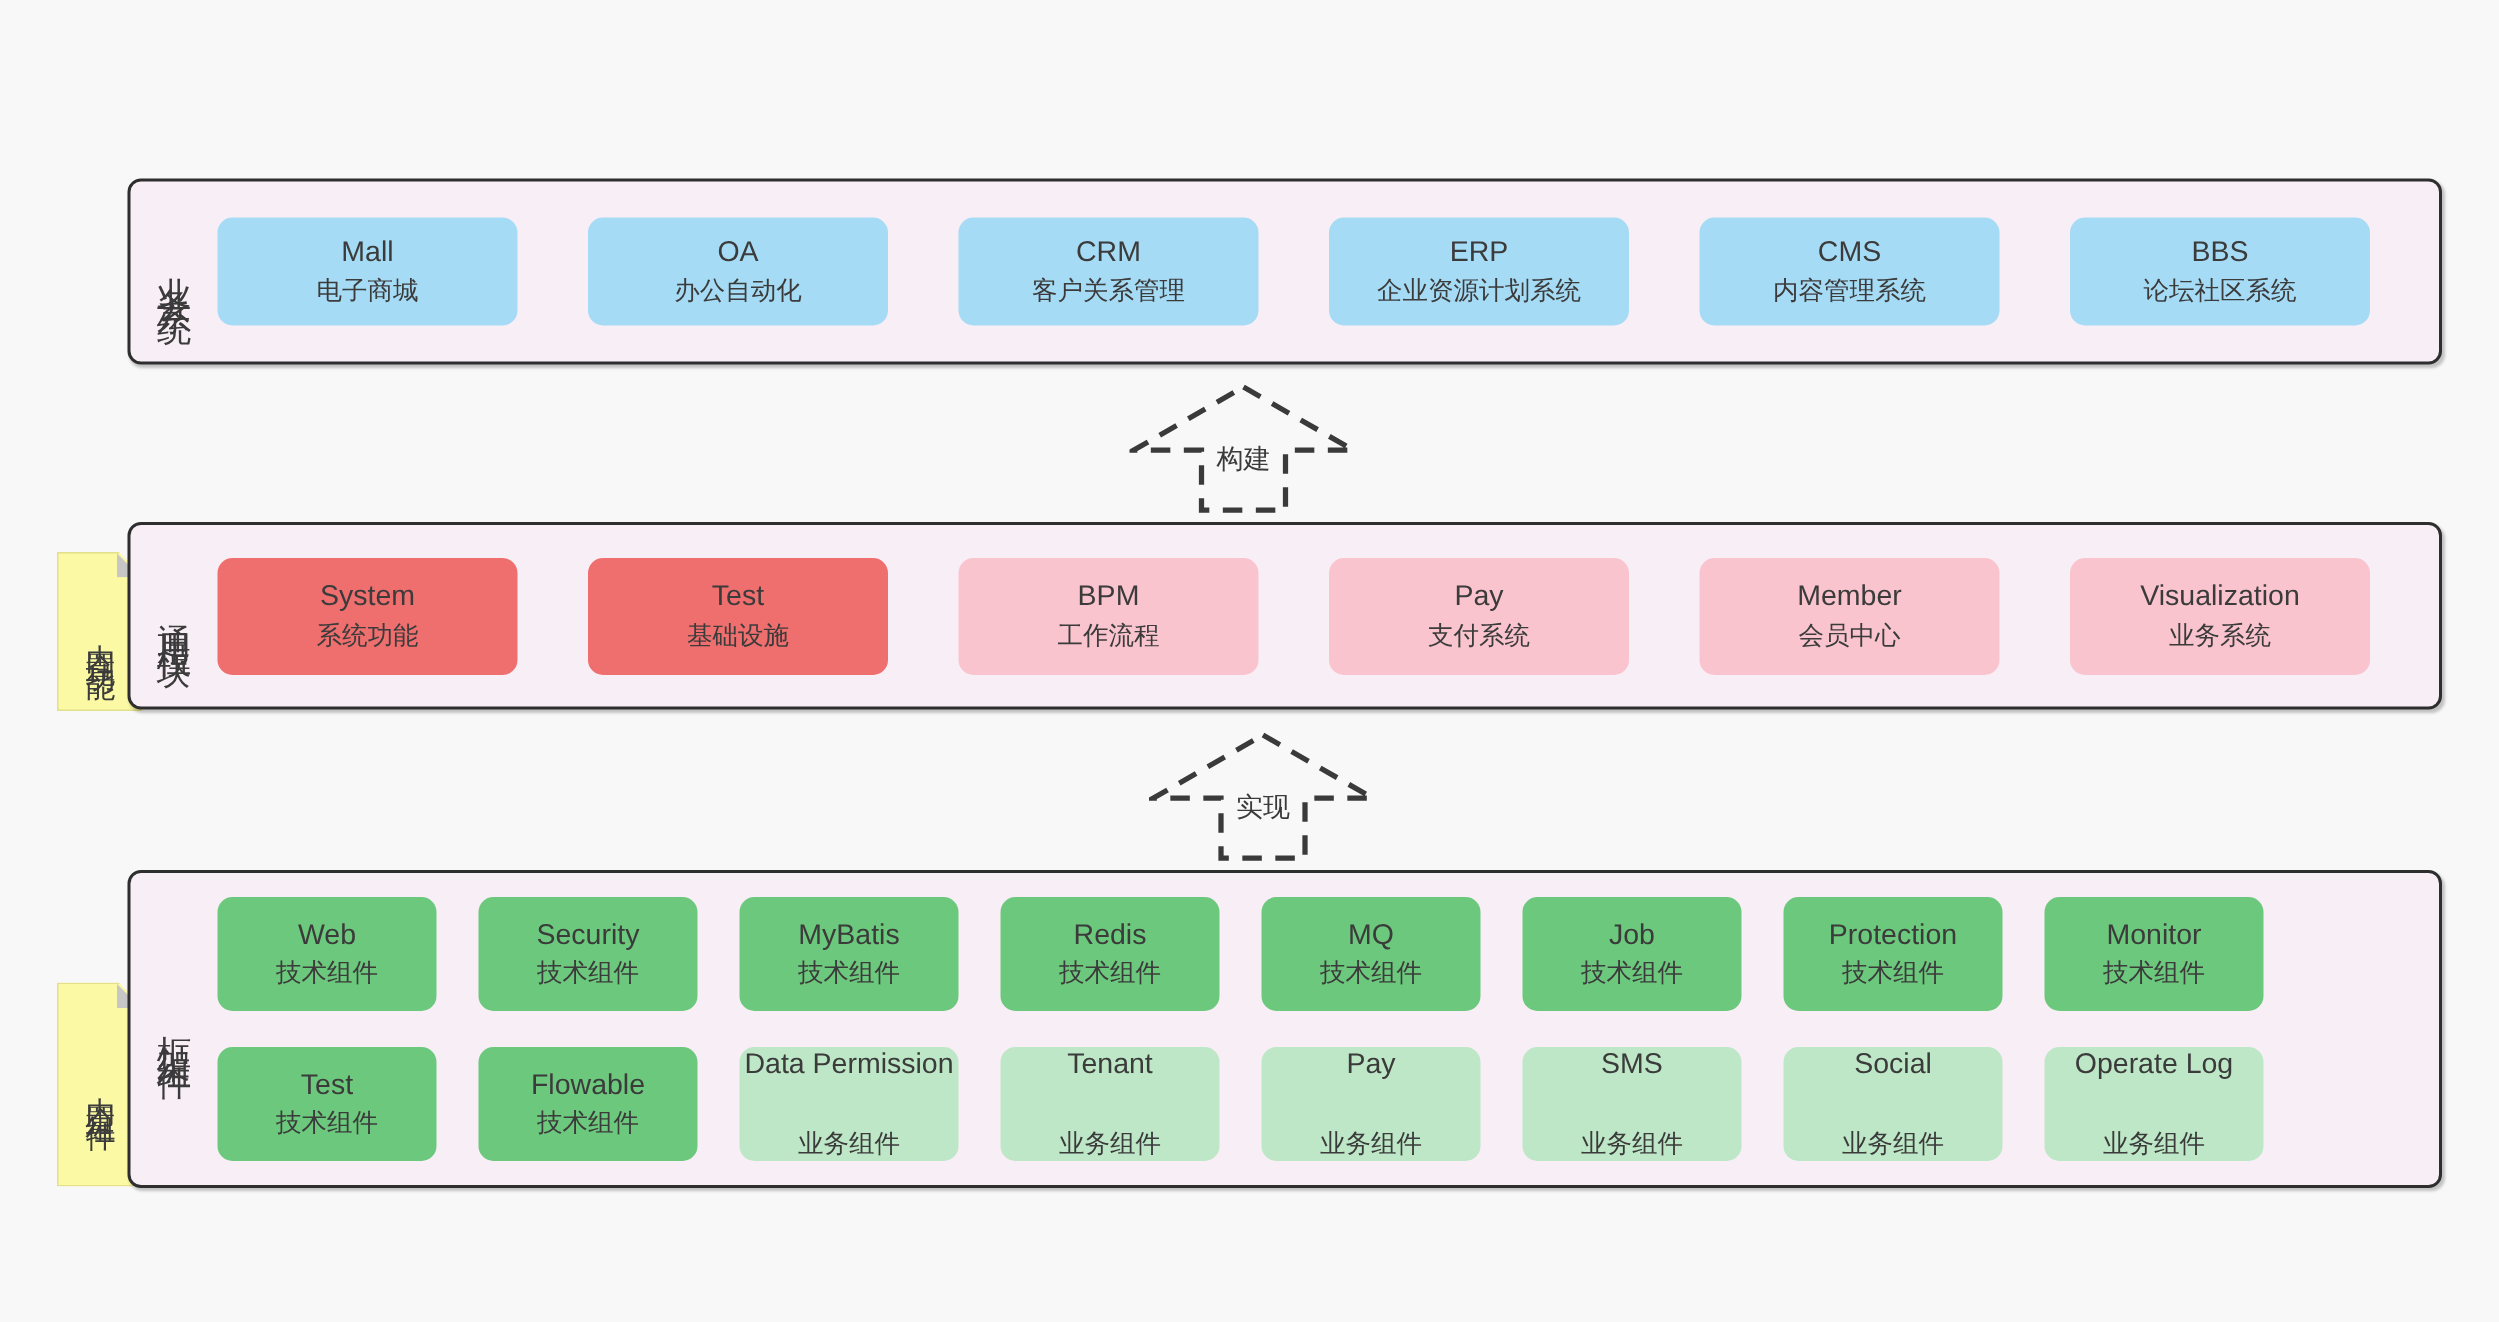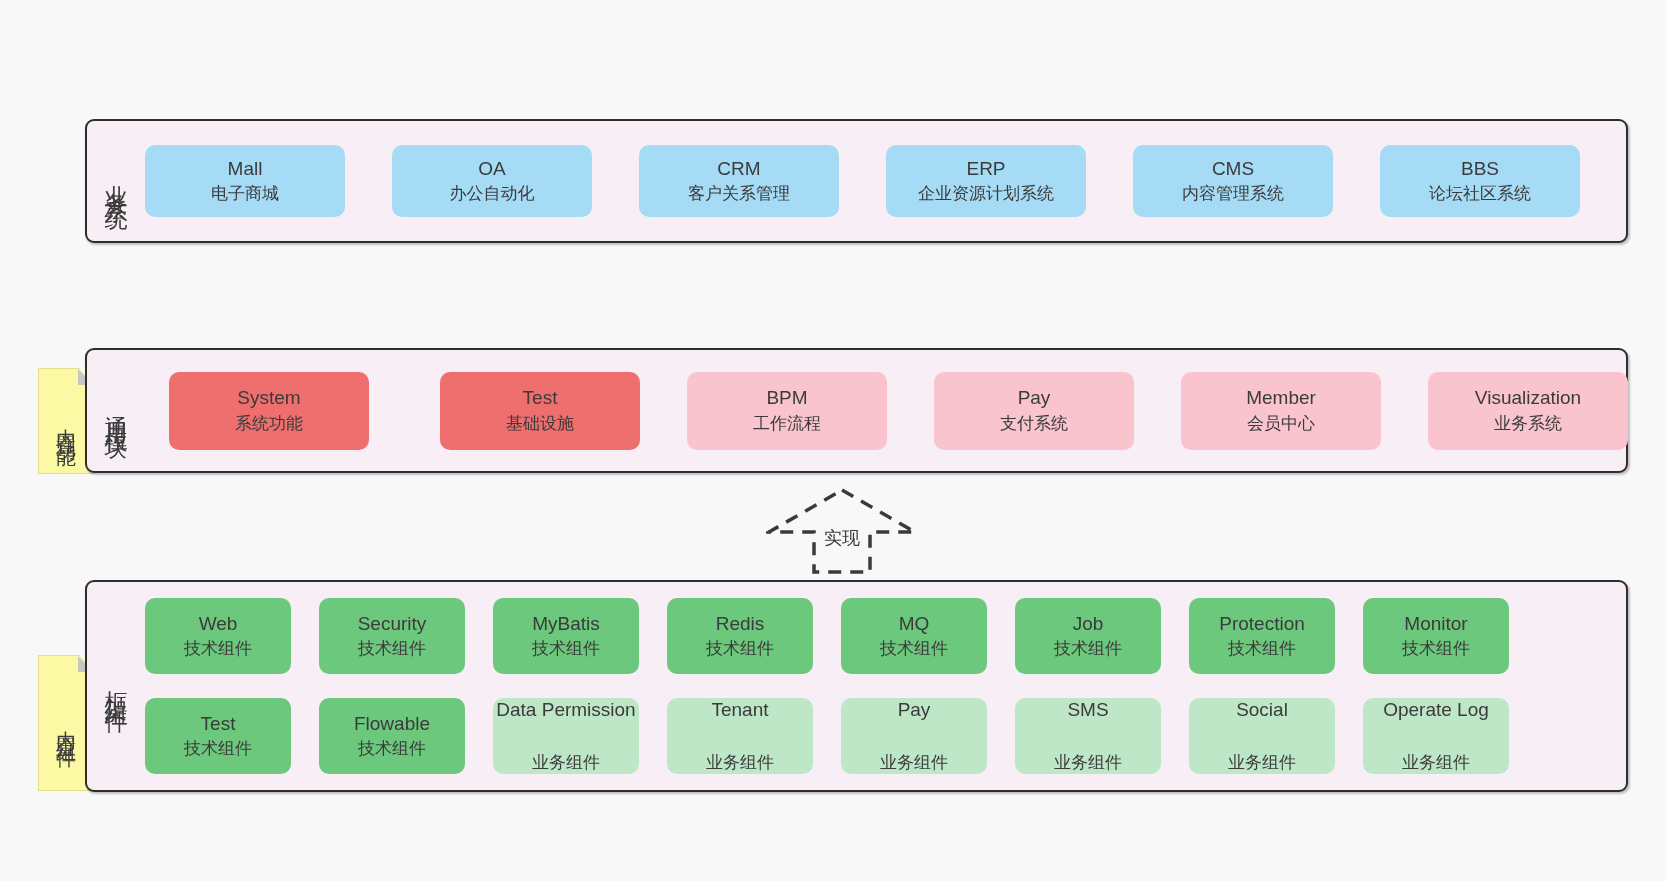--- a/index.html
+++ b/index.html
@@ -48,21 +48,21 @@
     border-radius:10px;
     display:flex;flex-direction:column;align-items:center;justify-content:center;
     text-align:center;line-height:1.28;
   }
   .box .en{font-size:19px;}
   .box .zh{font-size:17px;margin-top:2px;}
   .w200{width:200px;height:72px;flex:0 0 200px;}
   #section-modules .w200{height:78px;}
   .w146{width:146px;height:76px;flex:0 0 146px;}
   .blue{background:var(--blue,#a6dbf5);}
-  .red{background:var(--red,#ef6e6e);margin-left:24px;}
+  .red{background:var(--red,#ef6e6e);}
   .pink{background:var(--pink,#f9c4ce);}
   .green{background:var(--green,#6cc87c);}
   .green-light{background:var(--green-light,#bde7c6);gap:28px;}
 
   
   .note{
     position:absolute;left:38px;width:57px;box-sizing:border-box;
     background:var(--yellow,#fbf9a3);
     border:1px solid #e3df8a;
     z-index:1;
@@ -130,20 +130,26 @@
           <span class="zh">内容管理系统</span>
         </div>
         <div class="box w200 blue">
           <span class="en">BBS</span>
           <span class="zh">论坛社区系统</span>
         </div>
       </div>
     </div>
   </div>
 
+  <div class="arrow" id="arrow-build">
+    <svg viewBox="0 0 152 90">
+      <polygon points="76,4 149,46 104,46 104,86 48,86 48,46 3,46"></polygon>
+    </svg>
+    <span class="arrow-label">构建</span>
+  </div>
 
   <div class="note" id="note-features">
     <div class="fold"></div>
     <span>内置功能</span>
   </div>
 
   <div class="section" id="section-modules">
     <div class="section-label">
       <span>通用模块</span>
     </div>

